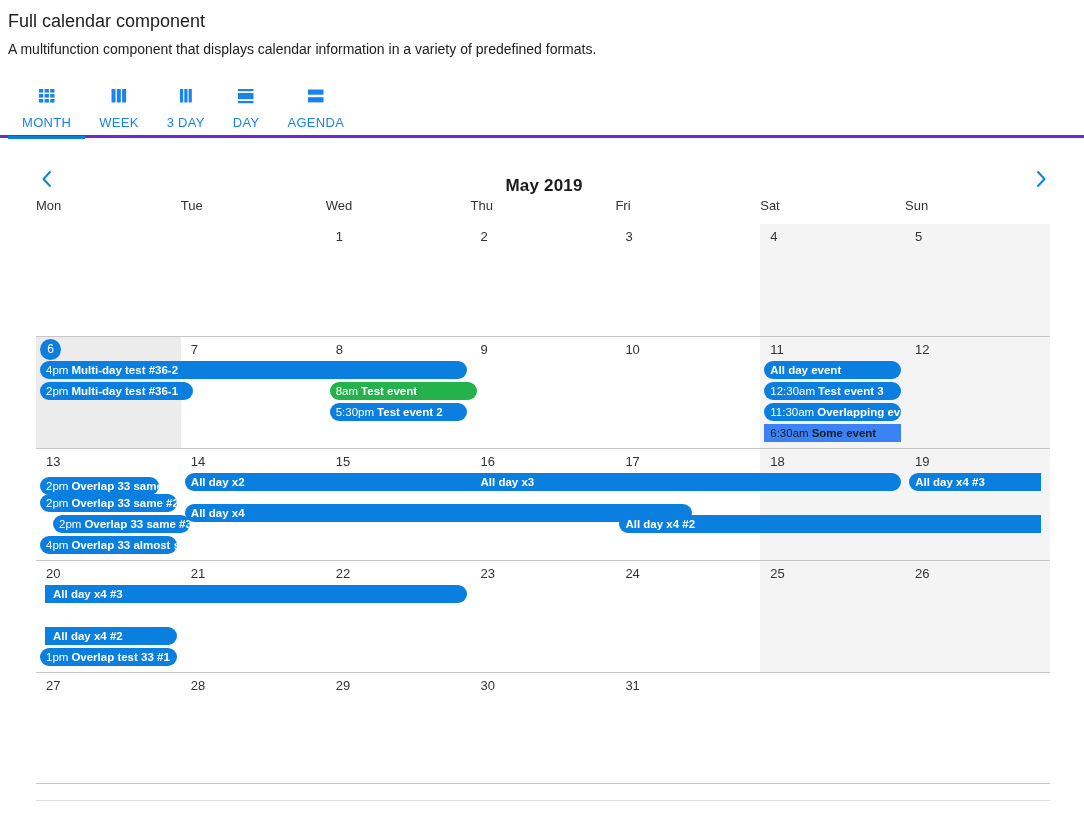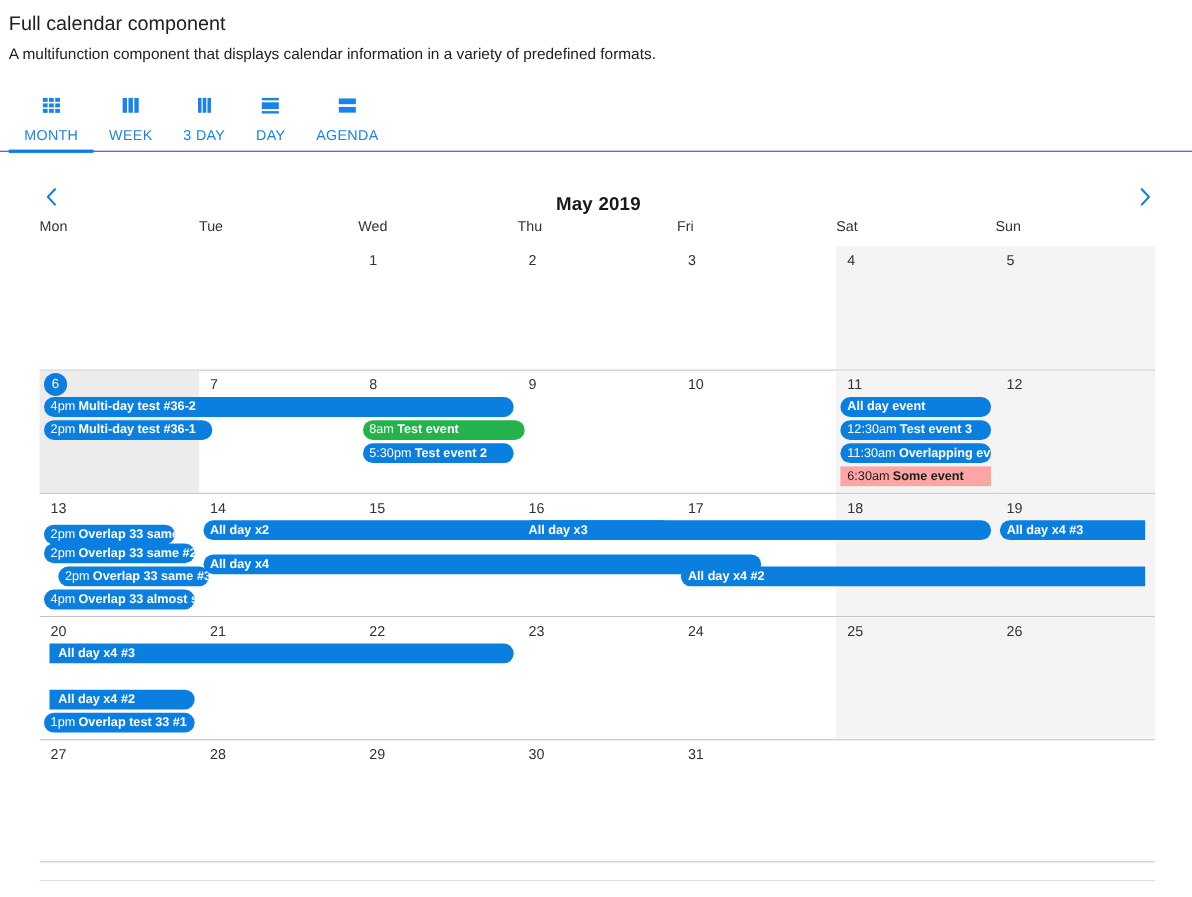--- a/index.html
+++ b/index.html
@@ -27,21 +27,21 @@
     color: #212121;
     margin: 0;
     line-height: 18px;
   }
 
   
   .tabbar {
     position: relative;
     margin-top: 22px;
     height: 58px;
-    border-bottom: 1px solid #6d28d9;
+    border-bottom: 3px solid #6d28d9;
   }
   .tabs { display: flex; align-items: flex-end; height: 58px; padding-left: 8px; }
   .tab {
     position: relative;
     display: flex;
     flex-direction: column;
     align-items: center;
     justify-content: flex-end;
     padding: 0 14px 7px 14px;
     cursor: pointer;
@@ -157,21 +157,21 @@
     border-radius: 9px;
     padding: 0 4px 0 6px;
     white-space: nowrap;
     overflow: hidden;
     pointer-events: auto;
     cursor: pointer;
     font-weight: bold;
   }
   .event .t { font-weight: normal; margin-right: 3px; }
   .event.green { background: #24b24c; }
-  .event.amber { background: #fca5a5; color: #1d1d1d; border-radius: 0; }
+  .event.amber { background: #3b82f6; color: #1d1d1d; border-radius: 0; }
 
   
   .event.cont-r::after {
     content: "";
     position: absolute;
     right: -9px; top: 0;
     width: 0; height: 0;
     border-top: 9px solid transparent;
     border-bottom: 9px solid transparent;
     border-left: 9px solid #0b7fe0;

